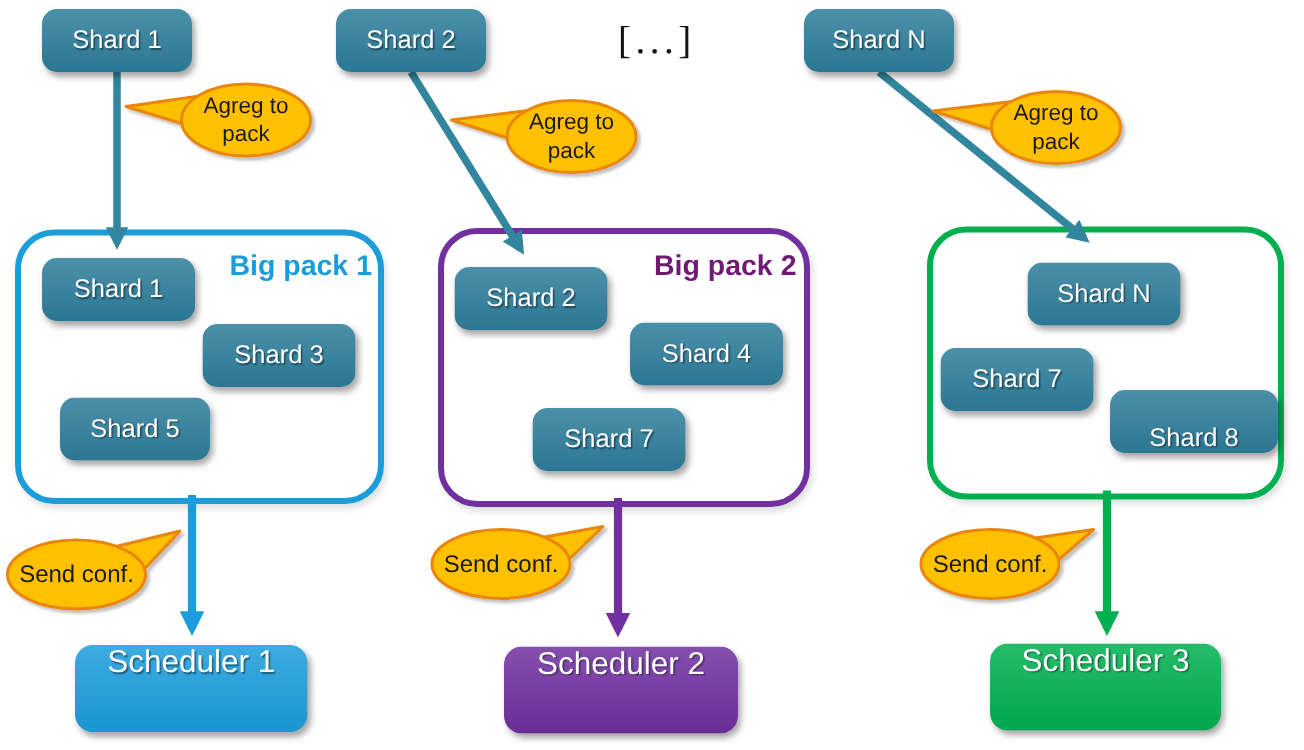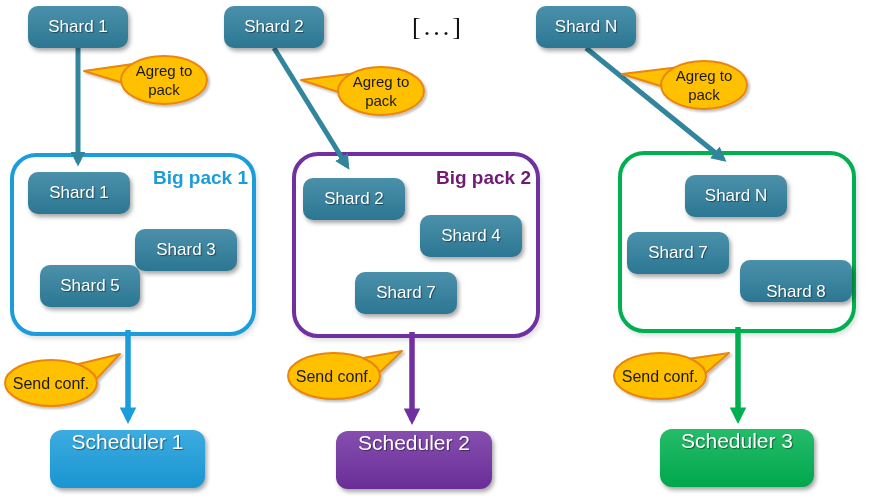--- a/index.html
+++ b/index.html
@@ -134,21 +134,21 @@
   </div>
   <div class="bubble-text send" style="left:3px;top:374px;">Send conf.</div>
   <div class="bubble-text send" style="left:286px;top:367px;">Send conf.</div>
   <div class="bubble-text send" style="left:612px;top:367px;">Send conf.</div>
 
   <div class="pack-title" style="left:98px;top:123px;color:#1B9DDB;">Big pack 1</div>
   <div class="pack" style="left:10px;top:153px;width:238px;height:175px;border:4px solid #1B9DDB;"></div>
   <div class="shard-box" style="left:28px;top:172px;width:102px;">
     <span>Shard 1</span>
   </div>
-  <div class="shard-box" style="left:135px;top:216px;width:102px;margin-top:13px;">
+  <div class="shard-box" style="left:135px;top:216px;width:102px;">
     <span>Shard 3</span>
   </div>
   <div class="shard-box" style="left:40px;top:265px;width:100px;">
     <span>Shard 5</span>
   </div>
   <div class="scheduler" style="left:50px;top:430px;width:155px;background-color:#1B9DDB;">
     <span>Scheduler 1</span>
   </div>
 
   <div class="pack-title" style="left:381px;top:123px;color:#701a75;">Big pack 2</div>

